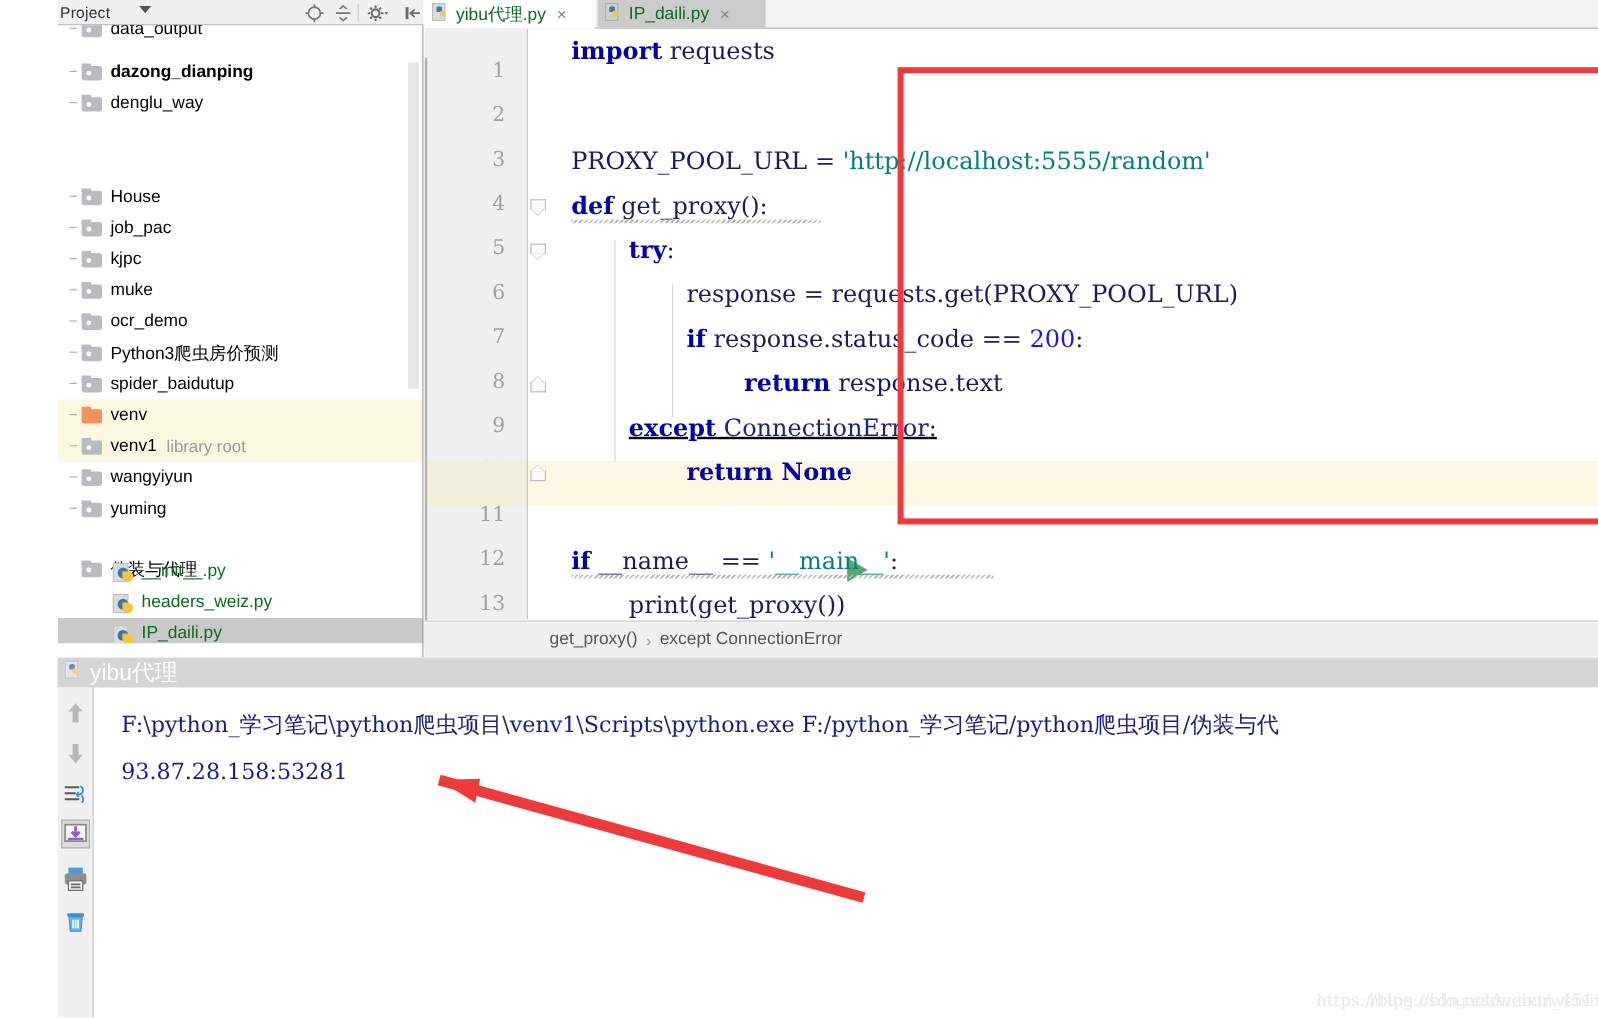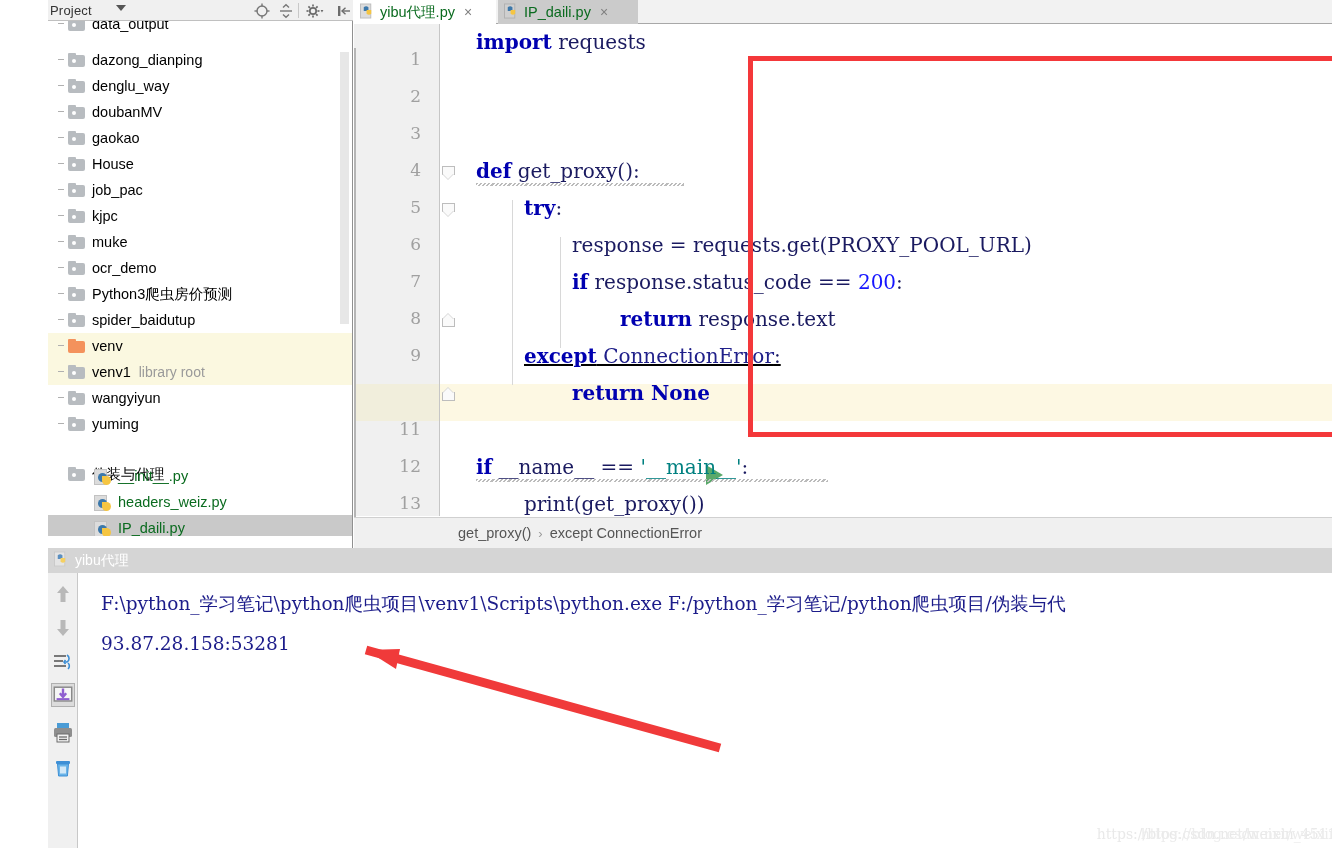--- a/index.html
+++ b/index.html
@@ -222,21 +222,21 @@
   
   #run-panel {
     position: absolute; left: 0; top: 548px; width: 1332px; height: 300px;
     background: #ffffff;
   }
   #run-tabbar {
     position: relative; height: 25px; background: #d5d5d5;
   }
   #run-tab {
     position: absolute; left: 0; top: 0; height: 25px; display: flex; align-items: center;
-    padding-left: 6px; font-size: 14px; color: #ffffff;
+    padding-left: 6px; font-size: 19px; color: #ffffff;
   }
   #run-tab .rico { margin-right: 6px; }
   #console-toolbar {
     position: absolute; left: 0; top: 25px; width: 30px; height: 275px;
     background: #f0f0f0; border-right: 1px solid #c8c8c8;
   }
   .ctbtn { position: absolute; left: 3px; width: 24px; height: 24px; }
   #ct-up { top: 9px; }
   #ct-down { top: 43px; }
   #ct-soft { top: 77px; }
@@ -314,39 +314,29 @@
         </svg>
       </span>
     </div>
 
     <div id="tree" style="position: relative;">
         <div class="trow" style="top: -10px; position: absolute; left: 0px; right: 0px;">
           <span class="twist dash"></span>
           <span class="ico"><span class="folder-ico "><i></i><b></b></span></span>
           <span class="tlabel">data_output</span>
         </div>
-        <div class="trow" style="top: 26px; position: absolute; left: 0px; right: 2px;">
+        <div class="trow" style="top: 26px; position: absolute; left: 0px; right: 2px; font-weight: bold;">
           <span class="twist dash"></span>
           <span class="ico"><span class="folder-ico "><i></i><b></b></span></span>
           <span class="tlabel">dazong_dianping</span>
         </div>
         <div class="trow" style="top: 52px; position: absolute; left: 0px; right: 0px;">
           <span class="twist dash"></span>
           <span class="ico"><span class="folder-ico "><i></i><b></b></span></span>
           <span class="tlabel">denglu_way</span>
-        </div>
-        <div class="trow" style="top: 78px; position: absolute; left: 0px; right: 0px;">
-          <span class="twist dash"></span>
-          <span class="ico"><span class="folder-ico "><i></i><b></b></span></span>
-          <span class="tlabel">doubanMV</span>
-        </div>
-        <div class="trow" style="top: 104px; position: absolute; left: 0px; right: 0px;">
-          <span class="twist dash"></span>
-          <span class="ico"><span class="folder-ico "><i></i><b></b></span></span>
-          <span class="tlabel">gaokao</span>
         </div>
         <div class="trow" style="top: 130px; position: absolute; left: 0px; right: 0px;">
           <span class="twist dash"></span>
           <span class="ico"><span class="folder-ico "><i></i><b></b></span></span>
           <span class="tlabel">House</span>
         </div>
         <div class="trow" style="top: 156px; position: absolute; left: 0px; right: 0px;">
           <span class="twist dash"></span>
           <span class="ico"><span class="folder-ico "><i></i><b></b></span></span>
           <span class="tlabel">job_pac</span>
@@ -484,20 +474,21 @@
             <span class="tip"></span>
           </div>
           <div class="fold up" style="top: 364px;">
             <span class="bx"></span>
             <span class="tip"></span>
           </div>
         </div>
       <div id="run-marker"></div>
       <div id="code">
           <div class="cline" style="top: 8px; left: 16px;"><span class="kw">import</span><span class="pl"> requests</span></div>
+          <div class="cline" style="top: 100px; left: 16px;"><span class="pl">PROXY_POOL_URL = </span><span class="str">'http://localhost:5555/random'</span></div>
           <div class="cline" style="top: 137px; left: 16px;"><span class="kw">def</span><span class="pl"> get_proxy():</span></div>
           <div class="cline" style="top: 174px; left: 64px;"><span class="kw">try</span><span class="pl">:</span></div>
           <div class="cline" style="top: 211px; left: 112px;"><span class="pl">response = requests.get(PROXY_POOL_URL)</span></div>
           <div class="cline" style="top: 248px; left: 112px;"><span class="kw">if</span><span class="pl"> response.status_code == </span><span class="num">200</span><span class="pl">:</span></div>
           <div class="cline" style="top: 285px; left: 160px;"><span class="kw">return</span><span class="pl"> response.text</span></div>
           <div class="cline" style="top: 322px; left: 64px; text-decoration: underline;"><span class="kw">except</span><span class="cls"> ConnectionError</span><span class="pl">:</span></div>
           <div class="cline" style="top: 359px; left: 112px;"><span class="kw">return</span><span class="kw"> None</span></div>
           <div class="cline" style="top: 433px; left: 16px;"><span class="kw">if</span><span class="pl"> __name__ == </span><span class="str">'__main__'</span><span class="pl">:</span></div>
           <div class="cline" style="top: 470px; left: 64px;"><span class="pl">print(get_proxy())</span></div>
           <div class="squig" style="top: 159px; left: 16px; width: 208px;"></div>

